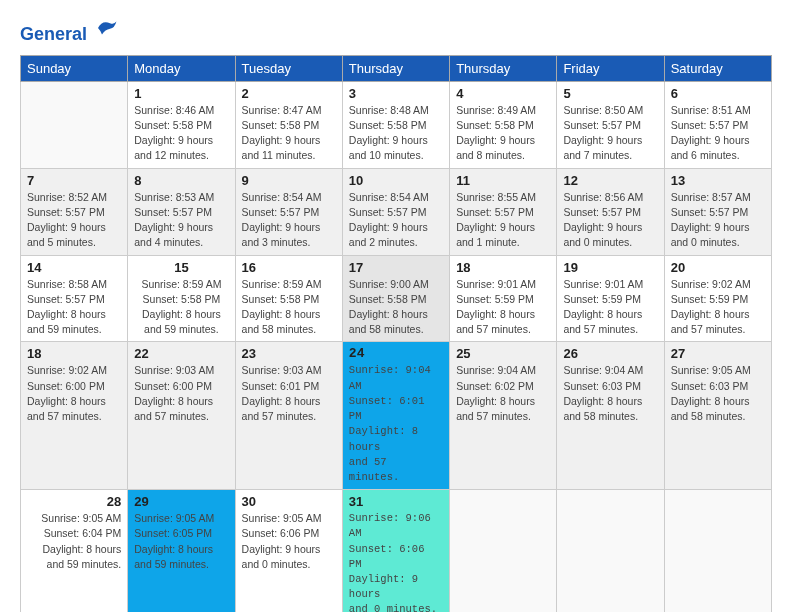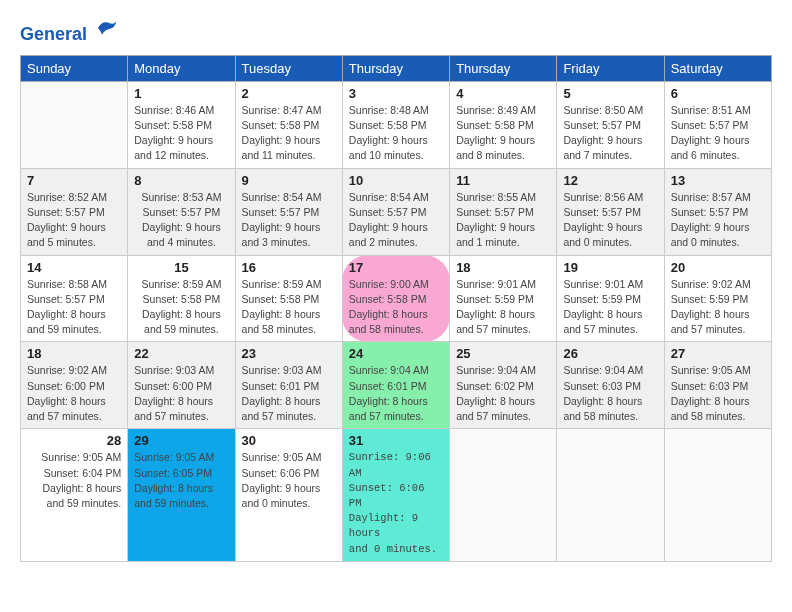--- a/index.html
+++ b/index.html
@@ -181,21 +181,21 @@
         <tr>
           <td style="background: rgb(240, 240, 240);">
             <span class="day-num">7</span>
             <div class="day-info" style="white-space: pre-line;">Sunrise: 8:52 AM
 Sunset: 5:57 PM
 Daylight: 9 hours
 and 5 minutes.</div>
           </td>
           <td style="background: rgb(240, 240, 240);">
             <span class="day-num">8</span>
-            <div class="day-info" style="white-space: pre-line; text-align: center;">Sunrise: 8:53 AM
+            <div class="day-info" style="white-space: pre-line;">Sunrise: 8:53 AM
 Sunset: 5:57 PM
 Daylight: 9 hours
 and 4 minutes.</div>
           </td>
           <td style="background: rgb(240, 240, 240);">
             <span class="day-num">9</span>
             <div class="day-info" style="white-space: pre-line;">Sunrise: 8:54 AM
 Sunset: 5:57 PM
 Daylight: 9 hours
 and 3 minutes.</div>
@@ -244,21 +244,21 @@
 Daylight: 8 hours
 and 59 minutes.</div>
           </td>
           <td style="background: rgb(255, 255, 255);">
             <span class="day-num">16</span>
             <div class="day-info" style="white-space: pre-line;">Sunrise: 8:59 AM
 Sunset: 5:58 PM
 Daylight: 8 hours
 and 58 minutes.</div>
           </td>
-          <td style="background: #f9a8d4; border-radius: 26px;">
+          <td style="background: #e5e5e5;">
             <span class="day-num">17</span>
             <div class="day-info" style="white-space: pre-line;">Sunrise: 9:00 AM
 Sunset: 5:58 PM
 Daylight: 8 hours
 and 58 minutes.</div>
           </td>
           <td style="background: rgb(255, 255, 255);">
             <span class="day-num">18</span>
             <div class="day-info" style="white-space: pre-line;">Sunrise: 9:01 AM
 Sunset: 5:59 PM
@@ -295,21 +295,21 @@
 Daylight: 8 hours
 and 57 minutes.</div>
           </td>
           <td style="background: rgb(240, 240, 240);">
             <span class="day-num">23</span>
             <div class="day-info" style="white-space: pre-line;">Sunrise: 9:03 AM
 Sunset: 6:01 PM
 Daylight: 8 hours
 and 57 minutes.</div>
           </td>
-          <td style="background: #86efac;">
+          <td style="background: #0ea5e9; font-family: Liberation Mono, monospace;">
             <span class="day-num">24</span>
             <div class="day-info" style="white-space: pre-line;">Sunrise: 9:04 AM
 Sunset: 6:01 PM
 Daylight: 8 hours
 and 57 minutes.</div>
           </td>
           <td style="background: rgb(240, 240, 240);">
             <span class="day-num">25</span>
             <div class="day-info" style="white-space: pre-line;">Sunrise: 9:04 AM
 Sunset: 6:02 PM

